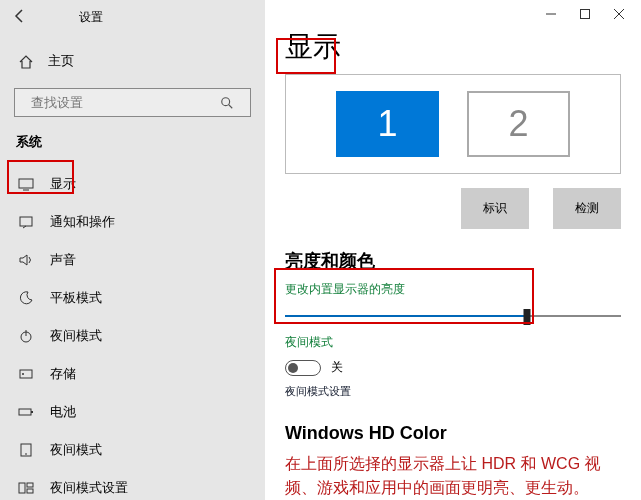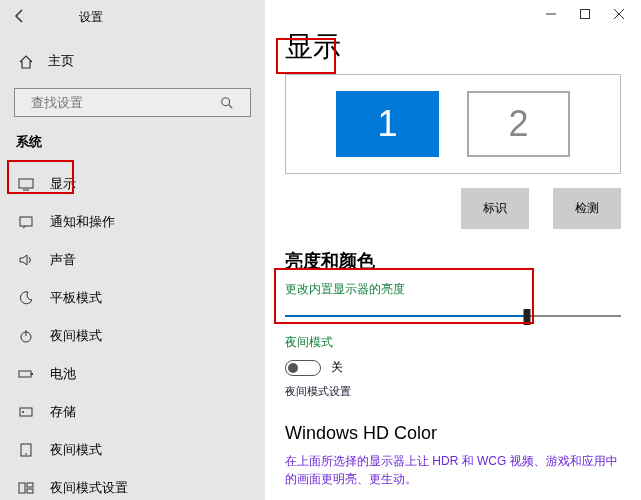--- a/index.html
+++ b/index.html
@@ -31,22 +31,22 @@
 .section-head { font-size: 18px; font-weight: 700; margin-top: 20px; margin-bottom: 8px; }
 .setting-label { font-size: 12px; color: #15803d; margin-bottom: 8px; }
 .slider { position: relative; height: 20px; margin-bottom: 8px; }
 .slider .track { position: absolute; top: 9px; left: 0; right: 0; height: 2px; background: #888; }
 .slider .track-fill { position: absolute; top: 9px; left: 0; width: 72%; height: 2px; background: #0067b8; }
 .slider .thumb { position: absolute; top: 3px; left: 72%; width: 7px; height: 16px; background: #222; transform: translateX(-50%); }
 .toggle-row { display: flex; align-items: center; gap: 10px; margin: 6px 0 8px; }
 .toggle { width: 36px; height: 16px; border: 1px solid #555; border-radius: 8px; position: relative; }
 .toggle .knob { position: absolute; left: 2px; top: 2px; width: 10px; height: 10px; background: #555; border-radius: 50%; }
 .link { color: #0f172a; font-size: 11px; cursor: pointer; }
-.hd-head { font-size: 18px; font-weight: 400; margin-top: 24px; margin-bottom: 8px; }
-.desc { font-size: 12px; color: #6d28d9; line-height: 1.5; }
+.hd-head { font-size: 18px; font-weight: 700; margin-top: 24px; margin-bottom: 8px; }
+.desc { font-size: 16px; color: #b91c1c; line-height: 1.5; }
 
 .redbox { position: absolute; border: 2px solid #d40000; pointer-events: none; }
 .wrap { position: relative; width: 641px; height: 500px; }
 svg { display: block; }
 </style>
 </head>
 <body>
 <div class="wrap">
 
 <div style="display:flex;width:641px;height:500px;">
@@ -119,34 +119,34 @@
                 <svg viewBox="0 0 16 16" width="16" height="16">
                   <circle cx="8" cy="9" r="5" stroke="#333" fill="none"></circle>
                   <line x1="8" y1="2" x2="8" y2="8" stroke="#333"></line>
                 </svg>
               </span>
         <span>夜间模式</span>
       </div>
       <div class="nav-item">
         <span class="icon">
                 <svg viewBox="0 0 16 16" width="16" height="16">
+                  <rect x="2" y="4" width="12" height="8" stroke="#333" fill="none"></rect>
+                  <circle cx="5" cy="8" r="1" fill="#333"></circle>
+                </svg>
+              </span>
+        <span>存储</span>
+      </div>
+      <div class="nav-item">
+        <span class="icon">
+                <svg viewBox="0 0 16 16" width="16" height="16">
                   <rect x="1" y="5" width="12" height="6" stroke="#333" fill="none"></rect>
                   <rect x="13" y="7" width="2" height="2" fill="#333"></rect>
                 </svg>
               </span>
         <span>电池</span>
-      </div>
-      <div class="nav-item">
-        <span class="icon">
-                <svg viewBox="0 0 16 16" width="16" height="16">
-                  <rect x="2" y="4" width="12" height="8" stroke="#333" fill="none"></rect>
-                  <circle cx="5" cy="8" r="1" fill="#333"></circle>
-                </svg>
-              </span>
-        <span>存储</span>
       </div>
       <div class="nav-item">
         <span class="icon">
                 <svg viewBox="0 0 16 16" width="16" height="16">
                   <rect x="3" y="2" width="10" height="12" stroke="#333" fill="none"></rect>
                   <line x1="7" y1="12" x2="9" y2="12" stroke="#333"></line>
                 </svg>
               </span>
         <span>夜间模式</span>
       </div>

